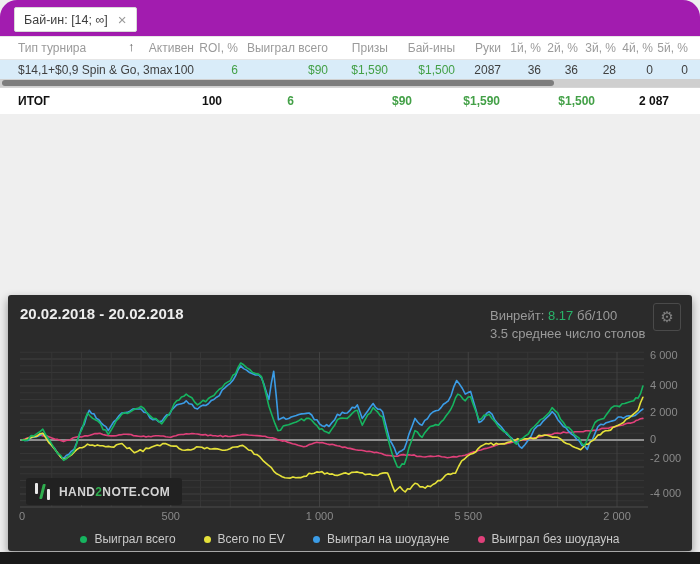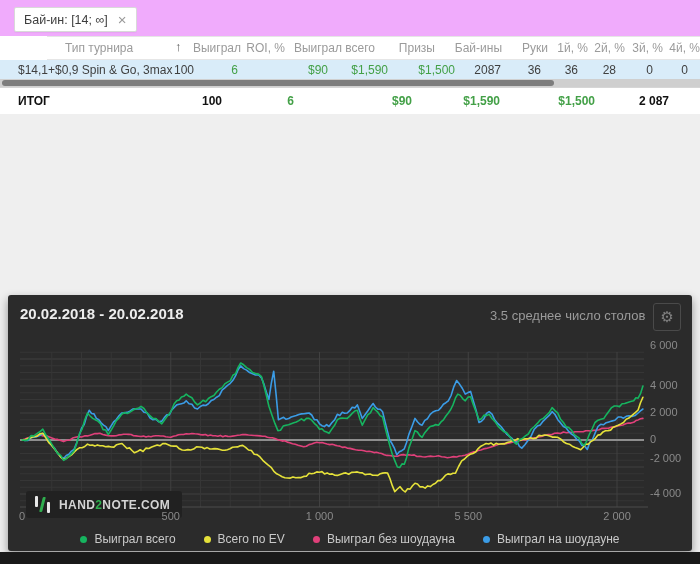--- a/index.html
+++ b/index.html
@@ -1,31 +1,31 @@
 <!DOCTYPE html>
 <html><head>
 <meta charset="utf-8">
 <style>
   html,body{margin:0;padding:0;width:700px;height:564px;overflow:hidden;
     font-family:"Liberation Sans", sans-serif;background:#efefef;}
   
-  .top-section{position:absolute;left:0;top:0;width:700px;height:113px;background:#f0abfc;
-    border-bottom:1px solid #a9a9a9;}
+  .top-section{position:absolute;left:0;top:0;width:700px;height:113px;background:#a21caf;
+    border-bottom:1px solid #a9a9a9;border-radius:17px;}
   .chip{position:absolute;left:14px;top:7px;height:23px;background:#fff;border:1px solid #d9d9d9;
     border-radius:2px;display:flex;align-items:center;padding:0 9px;font-size:12.5px;color:#3d3d3d;
     box-shadow:0 1px 1px rgba(0,0,0,.04);} 
   .chip .close{margin-left:10px;color:#9a9a9a;font-size:15px;line-height:1;cursor:pointer;}
   
   .tbl{position:absolute;left:0;top:36px;width:700px;box-sizing:border-box;background:#fff;}
   .trow{display:grid;grid-template-columns:120px 56px 44px 90px 60px 67px 46px 40px 37px 38px 37px 35px;
     padding:0 8px 0 18px;align-items:center;position:relative;}
   .trow > div{white-space:nowrap;}
   .trow > div:not(:first-child){text-align:right;}
   .thead{height:22px;border-top:1px solid #e6e6e6;border-bottom:1px solid #e6e6e6;
-    color:#9b9b9b;font-size:12px;margin-left:47px;}
+    color:#9b9b9b;font-size:12px;}
   .sort-arrow{position:absolute;left:128px;top:2px;color:#5a5a5a;font-size:13px;}
   .drow{height:19px;background:#d9ecf9;color:#3f3f3f;font-size:12px;}
   .green{color:#43a047;}
   .hscroll{height:8px;background:#cfcfcf;position:relative;}
   .hscroll .thumb{position:absolute;left:2px;top:1px;height:6px;width:552px;background:#7d7d7d;border-radius:3px;}
   .totrow{height:26px;background:#fff;color:#111;font-size:12px;font-weight:bold;
     border-top:1px solid #d6d6d6;gap:28px;}
   
   .panel{position:absolute;left:8px;top:295px;width:684px;height:256px;background:#2b2b2b;
     border-radius:3px;box-shadow:0 4px 10px rgba(0,0,0,.4);}
@@ -35,21 +35,21 @@
   .blk-date{position:absolute;left:12px;top:10px;}
   .blk-hands{position:absolute;left:188px;top:10px;}
   .blk-won{position:absolute;left:270px;top:10px;width:167px;text-align:right;}
   .blk-winrate{position:absolute;left:482px;top:12px;font-size:13px;color:#9a9a9a;line-height:18px;}
   .val-green{color:#29b46a;}
   .gear-btn{position:absolute;left:645px;top:8px;width:28px;height:28px;border:1px solid #4a4a4a;
     border-radius:3px;color:#7f7f7f;font-size:15px;display:flex;align-items:center;justify-content:center;cursor:pointer;}
   #chart-svg{position:absolute;left:0;top:0;}
   .y-tick{position:absolute;left:642px;font-size:11px;color:#8a8a8a;}
   .x-tick{position:absolute;top:215px;font-size:11px;color:#8a8a8a;transform:translateX(-50%);}
-  .logo{position:absolute;left:18px;top:196px;height:27px;background:#212121;border-radius:3px;
+  .logo{position:absolute;left:18px;top:183px;height:27px;background:#212121;border-radius:3px;
     display:flex;align-items:center;padding:0 12px 0 8px;}
   .logo-ic{width:17px;height:17px;position:relative;margin-right:8px;}
   .logo-ic i{position:absolute;width:3px;border-radius:1px;}
   .logo-ic .b1{left:1px;top:0;height:11px;background:#e8e8e8;}
   .logo-ic .b2{right:1px;bottom:0;height:11px;background:#e8e8e8;}
   .logo-ic .bg{left:7px;top:1px;height:15px;background:#2fae4e;transform:skewX(-14deg);}
   .logo-txt{font-size:12px;font-weight:bold;letter-spacing:.4px;color:#d4d4d4;}
   .logo-txt .g2{color:#2fae4e;}
   .legend{position:absolute;left:0;top:237px;width:684px;display:flex;justify-content:center;gap:28px;}
   .leg-item{display:flex;align-items:center;gap:7px;font-size:12px;color:#c9c9c9;cursor:pointer;}
@@ -63,21 +63,21 @@
 
   <div class="chip">
     <span>Бай-ин: [14; ∞]</span>
     <span class="close">×</span>
   </div>
 
   <div class="tbl">
     <div class="trow thead">
       <div>Тип турнира</div>
       <span class="sort-arrow">↑</span>
-      <div>Выиграл</div>
+      <div>Активен</div>
       <div>ROI, %</div>
       <div>Выиграл всего</div>
       <div>Призы</div>
       <div>Бай-ины</div>
       <div>Руки</div>
       <div>1й, %</div>
       <div>2й, %</div>
       <div>3й, %</div>
       <div>4й, %</div>
       <div>5й, %</div>
@@ -172,20 +172,25 @@
       <polyline points="14.0,145.0 17.0,145.4 19.9,144.7 22.9,140.6 25.9,140.9 28.9,138.6 31.8,136.8 34.8,134.2 37.8,140.1 40.8,143.9 43.8,149.1 46.7,153.8 49.7,158.5 52.7,160.4 55.6,165.3 58.3,163.8 60.9,161.1 63.5,158.8 66.1,155.8 68.7,148.7 71.4,138.8 74.1,134.1 76.8,124.7 79.5,118.0 82.1,121.0 84.7,123.4 87.3,124.7 89.9,126.1 92.5,128.7 95.1,134.6 97.7,135.0 100.3,139.6 103.0,135.3 105.6,130.8 108.3,125.7 111.0,123.1 113.7,119.3 116.4,117.6 119.2,118.5 121.9,117.2 124.7,115.3 127.5,113.8 130.2,113.3 133.0,111.3 136.0,113.5 138.9,117.9 141.9,120.6 144.9,123.4 147.9,123.6 150.8,126.3 153.8,128.8 156.3,125.3 158.8,121.7 161.3,118.8 163.7,114.8 166.2,108.8 168.7,105.8 171.1,105.0 173.5,101.9 175.8,101.3 178.2,99.1 181.0,101.3 183.9,102.8 186.7,107.1 189.5,109.9 192.3,108.0 195.0,105.3 197.7,106.7 200.4,103.5 203.2,101.7 205.9,100.5 208.6,97.0 211.3,94.3 214.1,92.6 216.8,88.9 219.5,87.1 222.3,85.6 224.9,80.3 227.5,78.8 230.1,72.4 232.7,68.0 235.6,69.8 238.6,72.6 241.6,74.4 244.6,77.5 247.5,78.6 250.5,79.1 253.5,81.6 256.0,91.0 258.4,100.5 260.9,111.3 263.9,120.0 266.9,128.4 269.9,135.6 272.5,135.3 275.2,131.1 277.9,130.2 280.6,129.8 283.2,128.8 285.8,127.8 288.3,127.0 290.9,125.6 293.4,123.8 296.0,125.6 298.5,123.3 301.1,123.4 303.7,125.2 306.3,128.3 308.9,130.6 311.5,134.2 313.9,133.8 316.3,136.2 318.6,137.0 321.0,138.3 323.8,134.1 326.6,130.3 329.3,124.8 331.8,123.4 334.3,123.1 336.7,123.3 339.2,123.4 341.7,121.1 344.2,118.4 346.8,116.0 349.3,115.3 351.8,123.8 354.3,130.2 357.0,124.9 359.7,119.9 362.4,117.9 365.1,112.6 367.4,115.0 369.8,117.2 372.2,120.6 374.6,122.0 376.9,131.7 379.3,141.0 381.7,150.4 384.3,159.3 386.9,165.9 389.4,172.0 391.7,172.5 394.0,168.9 396.3,169.3 398.5,163.0 400.8,153.1 403.9,144.7 407.0,135.6 409.4,137.0 411.8,140.5 414.1,142.3 416.8,137.7 419.5,134.4 422.2,131.5 424.9,130.9 427.7,129.6 430.5,130.2 433.0,126.9 435.4,124.9 437.9,121.0 440.3,118.0 442.7,114.5 445.1,109.6 447.5,102.9 449.8,99.1 452.3,100.4 454.8,103.8 457.3,105.8 460.0,102.1 462.6,101.8 465.4,109.9 468.2,117.2 471.0,124.8 473.5,123.7 476.0,120.1 478.5,120.6 481.1,119.3 484.0,123.5 487.0,126.6 490.0,131.1 493.0,134.2 495.8,136.7 498.6,137.6 501.5,141.3 504.3,145.0 506.4,147.3 508.4,149.1 511.4,144.8 514.4,143.5 517.4,140.9 520.3,139.0 523.3,134.0 526.3,131.5 529.3,128.4 532.2,124.9 535.2,123.4 538.2,120.5 541.2,117.6 544.1,112.6 547.0,115.6 549.8,118.1 552.6,124.3 555.4,127.5 558.1,131.7 560.8,132.6 563.5,135.3 566.2,139.6 568.7,141.4 571.2,143.1 573.7,148.5 576.3,150.4 579.0,145.3 581.6,138.8 584.3,133.5 587.0,127.5 590.0,125.2 592.9,124.3 595.9,123.4 598.5,119.4 601.1,115.9 603.6,112.6 606.3,111.0 608.9,111.0 611.5,111.6 614.1,108.8 616.7,108.5 619.7,107.4 622.7,106.6 625.7,105.8 627.9,102.7 630.1,103.2 632.5,98.7 634.9,91.0" fill="none" stroke="#16b45f" stroke-width="1.6" stroke-linejoin="round" stroke-linecap="round"></polyline>
     </svg>
 
   <div class="blk-date">
     <div class="ph-title">20.02.2018 - 20.02.2018</div>
   </div>
 
 
 
   <div class="blk-winrate">
+    <div>
+      <span>Винрейт:</span>
+      <span class="val-green">8.17</span>
+      <span>бб/100</span>
+    </div>
     <div>3.5 среднее число столов</div>
   </div>
 
   <div class="gear-btn">
     <span>⚙</span>
   </div>
 
   <div class="logo">
     <span class="logo-ic">
       <i class="b1"></i>
@@ -198,29 +203,29 @@
   <div class="legend">
     <div class="leg-item">
       <span class="leg-dot" style="background: rgb(22, 180, 95);"></span>
       <span>Выиграл всего</span>
     </div>
     <div class="leg-item">
       <span class="leg-dot" style="background: rgb(229, 225, 58);"></span>
       <span>Всего по EV</span>
     </div>
     <div class="leg-item">
+      <span class="leg-dot" style="background: rgb(59, 156, 230);"></span>
+      <span>Выиграл на шоудауне</span>
+    </div>
+    <div class="leg-item">
       <span class="leg-dot" style="background: rgb(224, 64, 122);"></span>
       <span>Выиграл без шоудауна</span>
     </div>
-    <div class="leg-item">
-      <span class="leg-dot" style="background: rgb(59, 156, 230);"></span>
-      <span>Выиграл на шоудауне</span>
-    </div>
-  </div>
-<div class="y-tick" style="top: 44px;">6 000</div>
+  </div>
+<div class="y-tick" style="top: 54px;">6 000</div>
     <div class="y-tick" style="top: 84px;">4 000</div>
     <div class="y-tick" style="top: 111px;">2 000</div>
     <div class="y-tick" style="top: 138px;">0</div>
     <div class="y-tick" style="top: 157px;">-2 000</div>
     <div class="y-tick" style="top: 192px;">-4 000</div>
     <div class="x-tick" style="left: 14px;">0</div>
     <div class="x-tick" style="left: 162.75px;">500</div>
     <div class="x-tick" style="left: 311.5px;">1 000</div>
     <div class="x-tick" style="left: 460.25px;">5 500</div>
     <div class="x-tick" style="left: 609px;">2 000</div>

